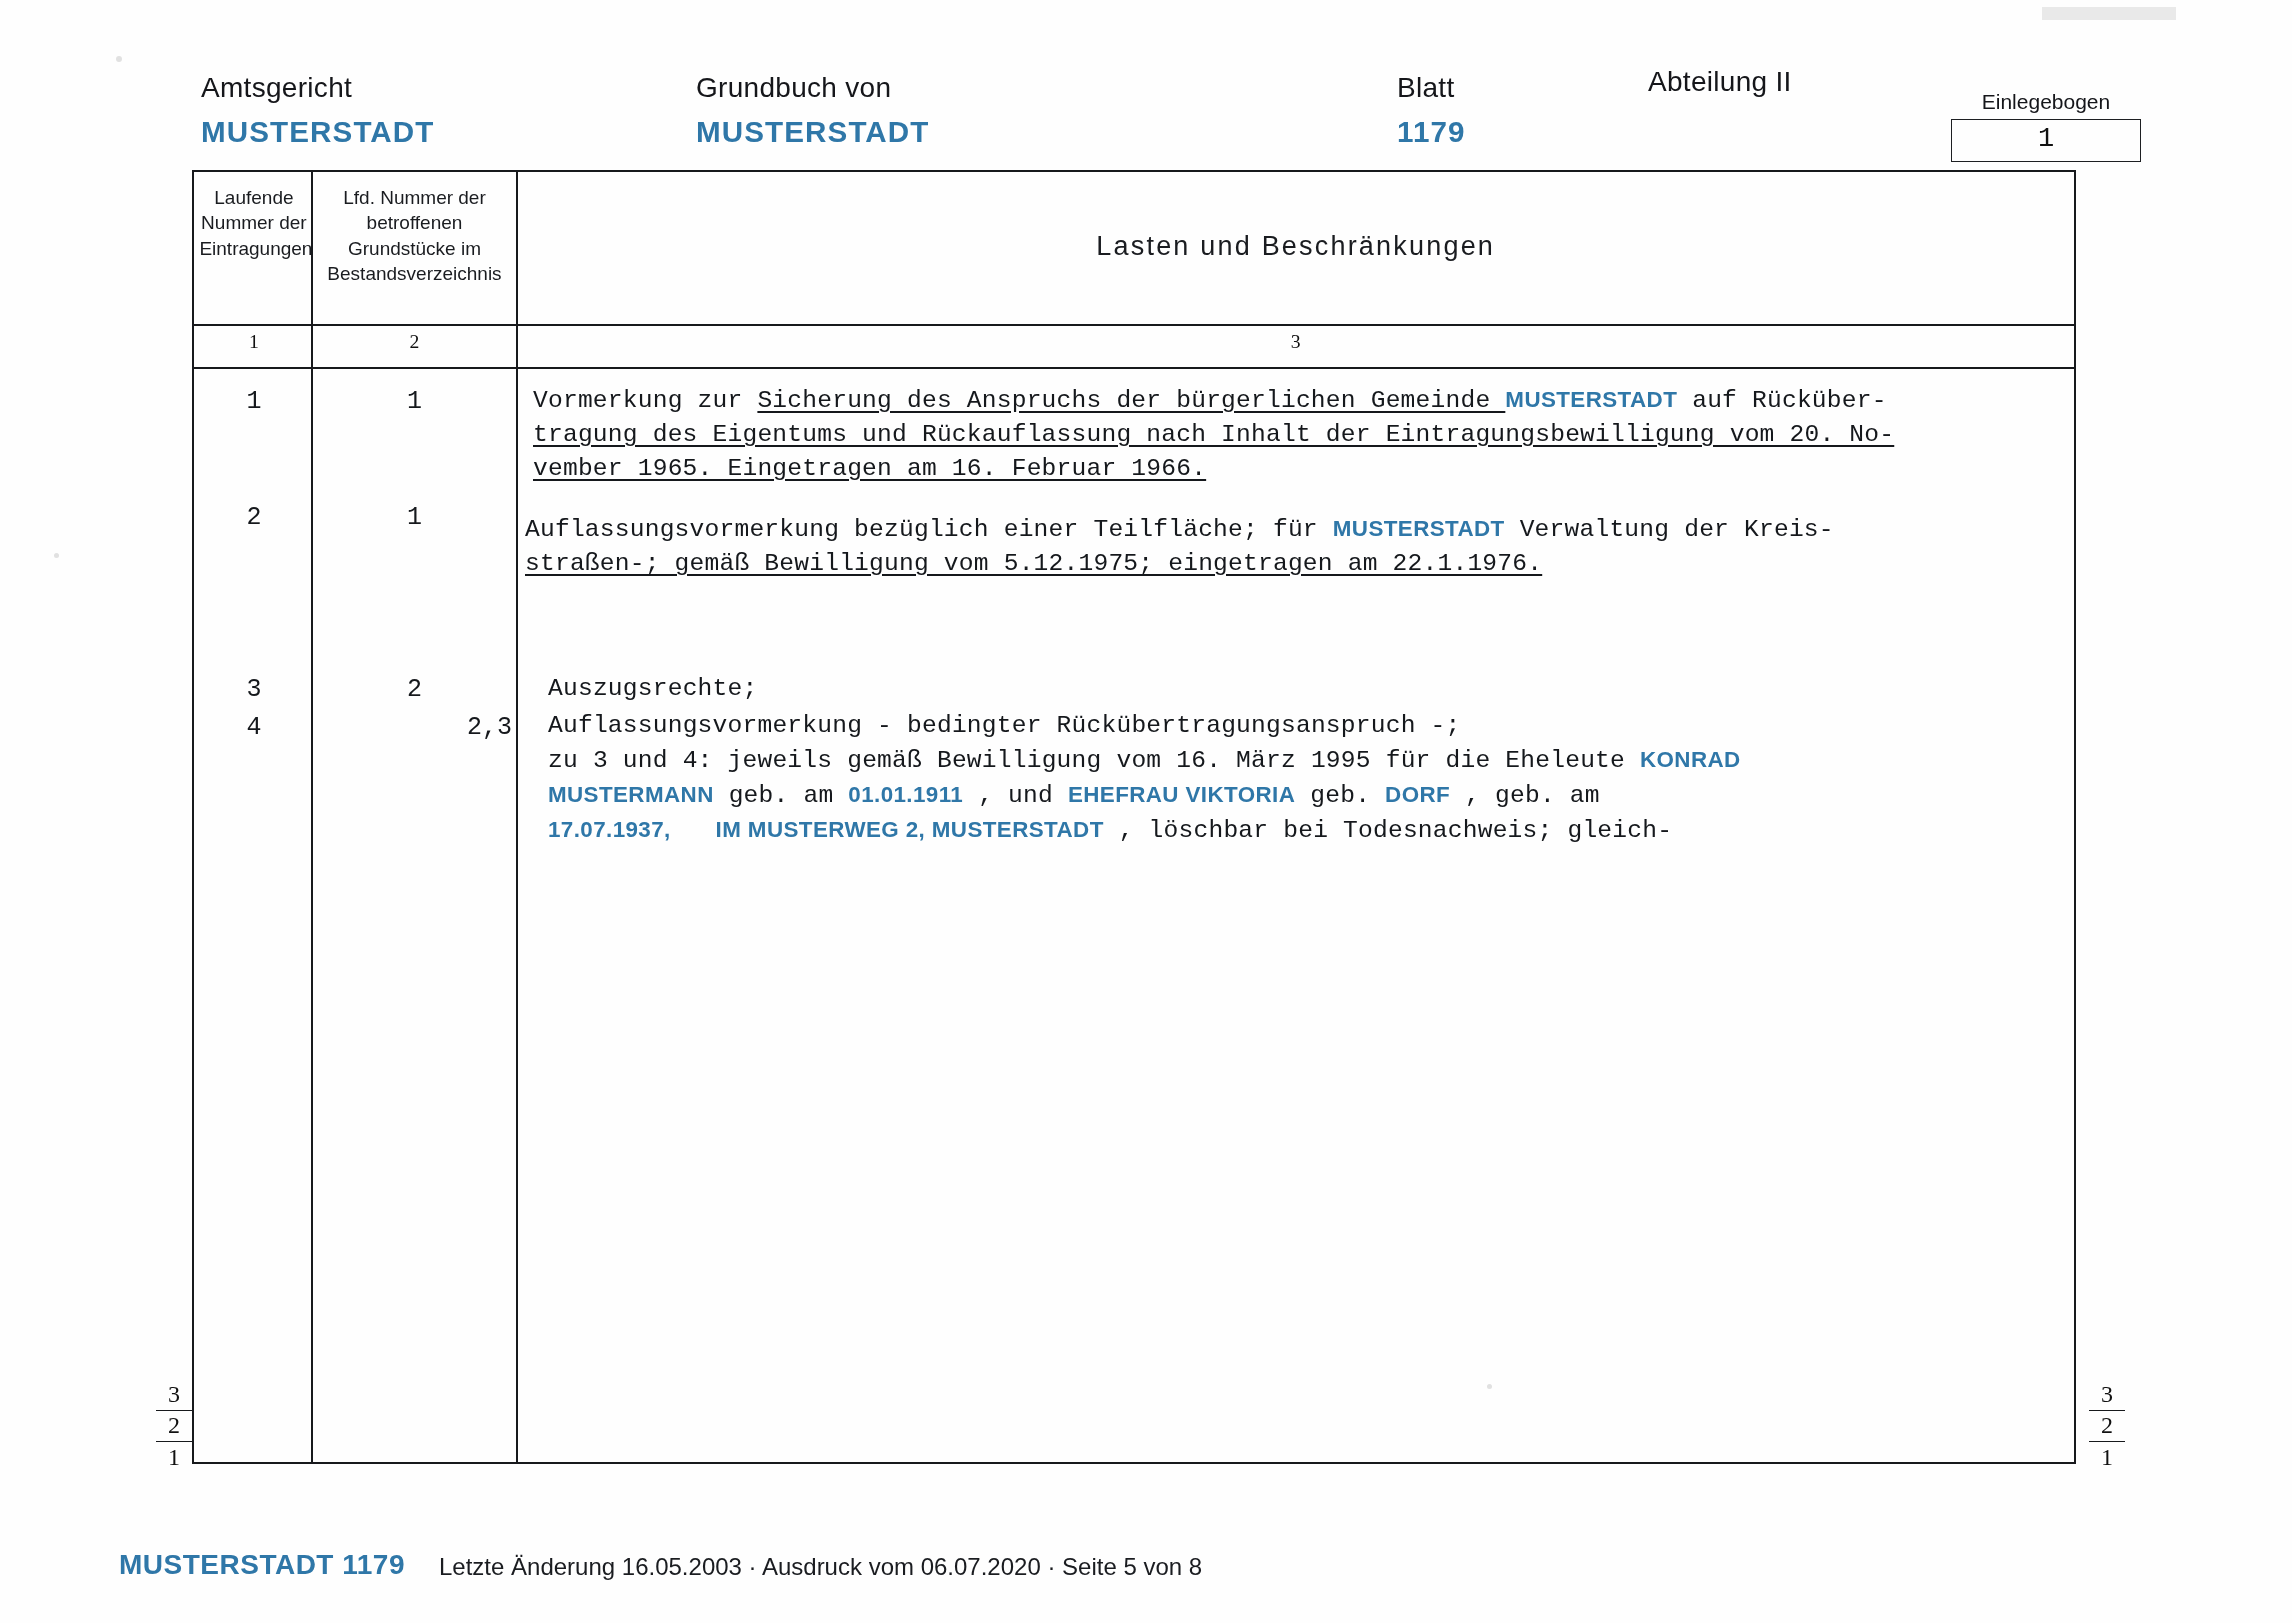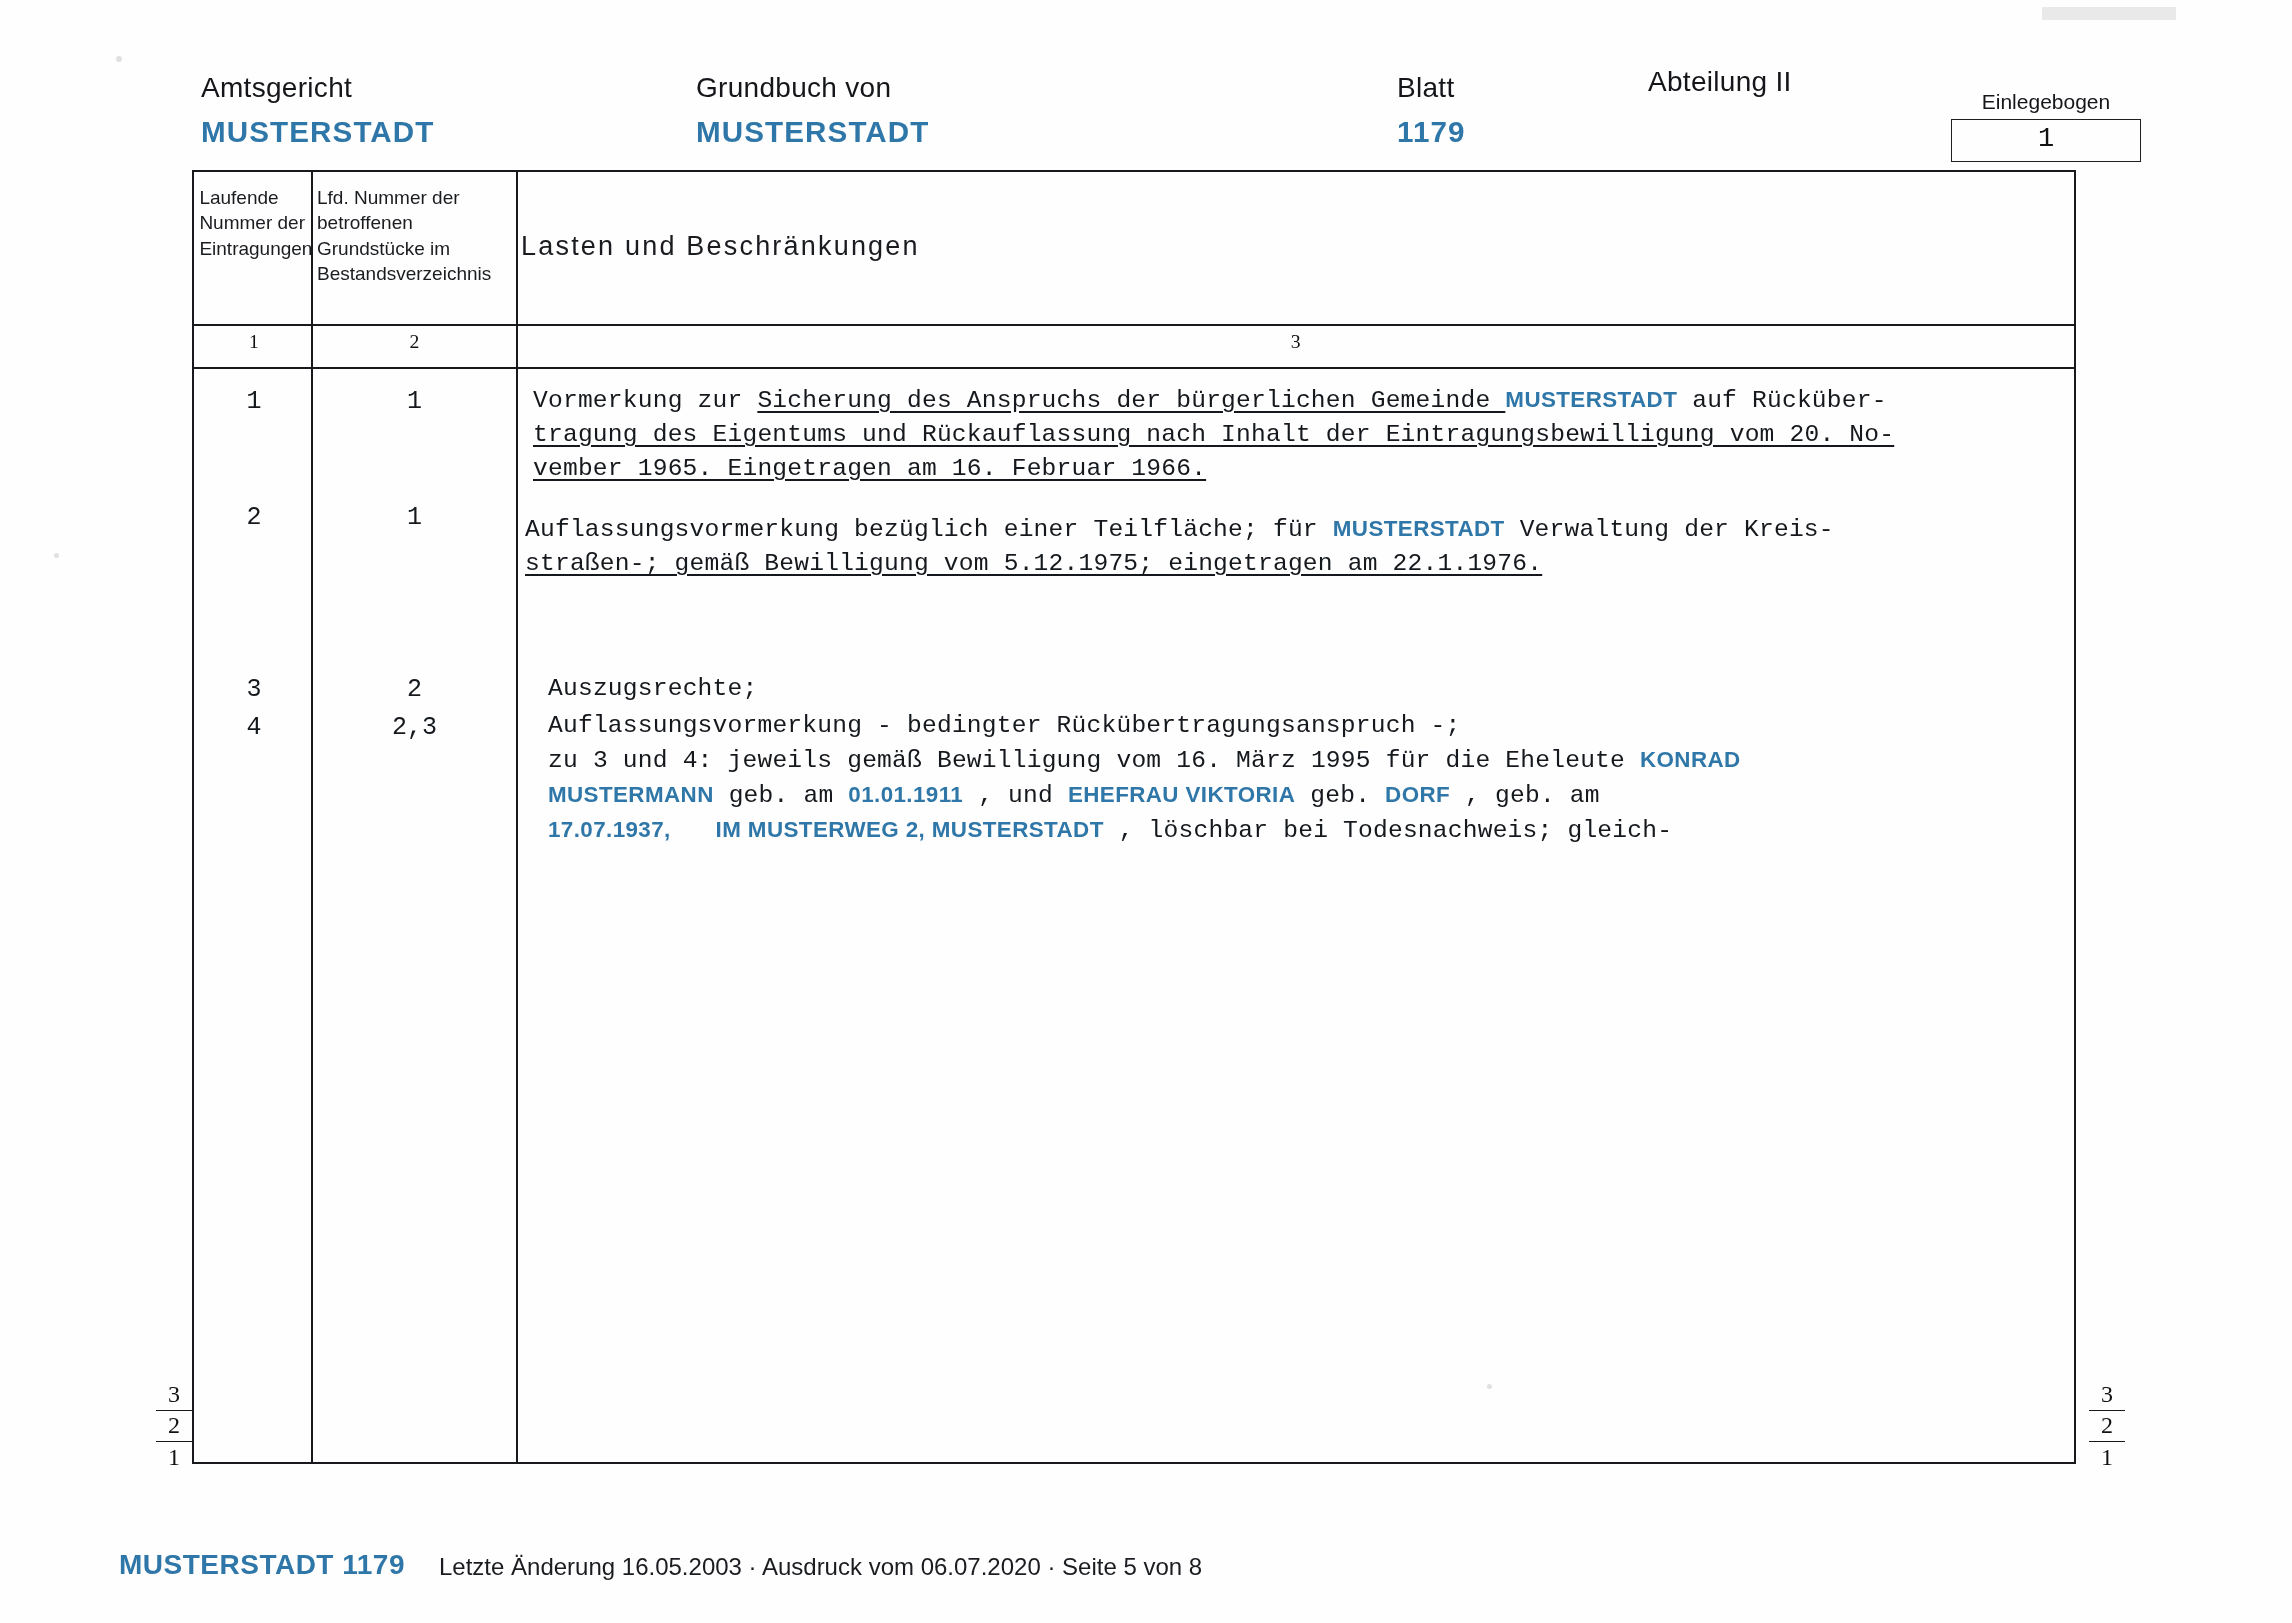--- a/index.html
+++ b/index.html
@@ -99,20 +99,21 @@
     left: 0;
     right: 0;
     height: 1.8px;
     background: #17191c;
   }
   .hline.head { top: 152px; }
   .hline.numrow { top: 195px; }
 
   .th {
     position: absolute;
+    text-align: center;
     font-size: 19px;
     line-height: 1.35;
     color: #1a1c20;
   }
   .th.col1 { left: 5.4px; width: 109px; top: 12.5px; }
   .th.col2 { left: 123px; width: 195px; top: 12.5px; }
   .th.col3 { left: 327px; right: 3.6px; top: 56px; font-size: 27px; letter-spacing: 2.2px; }
 
   .numcell {
     position: absolute;
@@ -281,21 +282,21 @@
       <div class="u">straßen-; gemäß Bewilligung vom 5.12.1975; eingetragen am 22.1.1976.</div>
     </div>
 
     <div class="col-a" style="left:5.4px; top:503px;">3</div>
     <div class="col-b" style="left:123px; top:503px;">2</div>
     <div class="col-c" style="left:354px; top:500px; width:1514px;">
       <div>Auszugsrechte;</div>
     </div>
 
     <div class="col-a" style="left:5.4px; top:541px;">4</div>
-    <div class="col-b" style="left:123px; top:541px;">2,3</div>
+    <div class="col-b" style="left:123px; top:541px;text-align:right;">2,3</div>
     <div class="col-c" style="left:354px; top:537px; width:1522px;">
       <div>Auflassungsvormerkung - bedingter Rückübertragungsanspruch -;</div>
       <div>
         <span>zu 3 und 4: jeweils gemäß Bewilligung vom 16. März 1995 für die Eheleute </span><span class="hl">KONRAD</span>
       </div>
       <div>
         <span class="hl">MUSTERMANN</span><span> geb. am </span><span class="hl">01.01.1911</span><span> , und </span><span class="hl">EHEFRAU VIKTORIA</span><span> geb. </span><span class="hl">DORF</span><span> , geb. am</span>
       </div>
       <div>
         <span class="hl">17.07.1937,</span>&nbsp;&nbsp;&nbsp;<span class="hl">IM MUSTERWEG 2, MUSTERSTADT</span><span> , löschbar bei Todesnachweis; gleich-</span>

